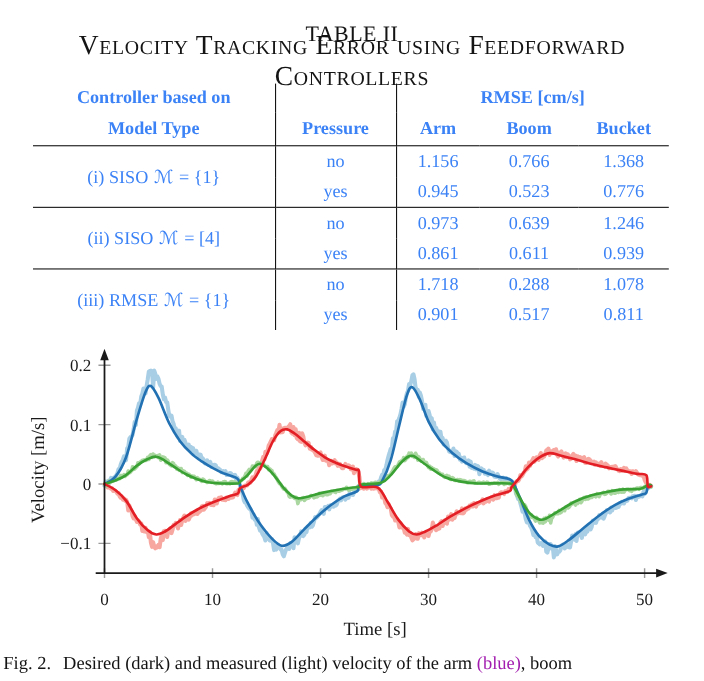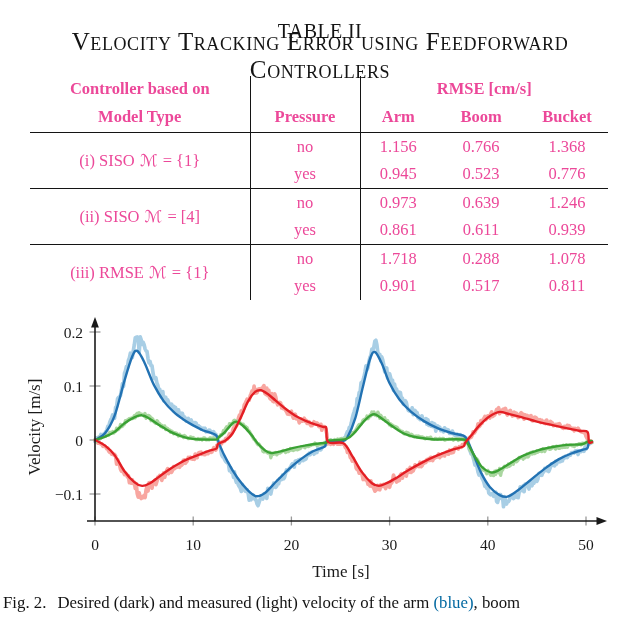--- a/index.html
+++ b/index.html
@@ -10,42 +10,42 @@
   .table-label{
     position:absolute;top:20px;left:0;width:100%;text-align:center;
     font-size:20px;letter-spacing:.4px;
   }
   .table-caption{
     position:absolute;top:28px;left:0;width:100%;text-align:center;
     font-size:25px;font-variant:small-caps;letter-spacing:.6px;
   }
   table.rmse{
     position:absolute;top:76px;left:30px;width:578px;
-    border-collapse:collapse;font-size:16.5px;color:#ec4899;
+    border-collapse:collapse;font-size:16.5px;color:#3b82f6;
   }
   table.rmse th,table.rmse td{padding:0;text-align:center;vertical-align:middle;font-weight:normal;}
   table.rmse thead th{font-weight:bold;}
   table.rmse tr.hdr1 th{height:26px;}
   table.rmse tr.hdr2 th{height:30px;border-bottom:1.6px solid #141414;}
   table.rmse tbody td{height:27.5px;}
   .vr{border-right:1px solid #141414;}
   .gsep{border-top:1.2px solid #141414;}
   td.bold{font-weight:bold;}
   .mcal{
     font-style:italic;
     font-family:"DejaVu Serif","DejaVu Sans",serif;
     padding:0 1px;
   }
   #chart-svg{position:absolute;top:305px;left:0;}
   .fig-caption{
     position:absolute;top:593px;left:3px;width:636px;
     font-size:16.8px;white-space:nowrap;
   }
   .fig-caption .gap{display:inline-block;width:11px;}
-  .fig-caption .blueword{color:#0369a1;}
+  .fig-caption .blueword{color:#a21caf;}
 </style>
 </head>
 <body>
 
 <div class="page">
 
   <div class="table-label">TABLE II</div>
   <div class="table-caption">Velocity Tracking Error using Feedforward Controllers</div>
 
   <table class="rmse">

